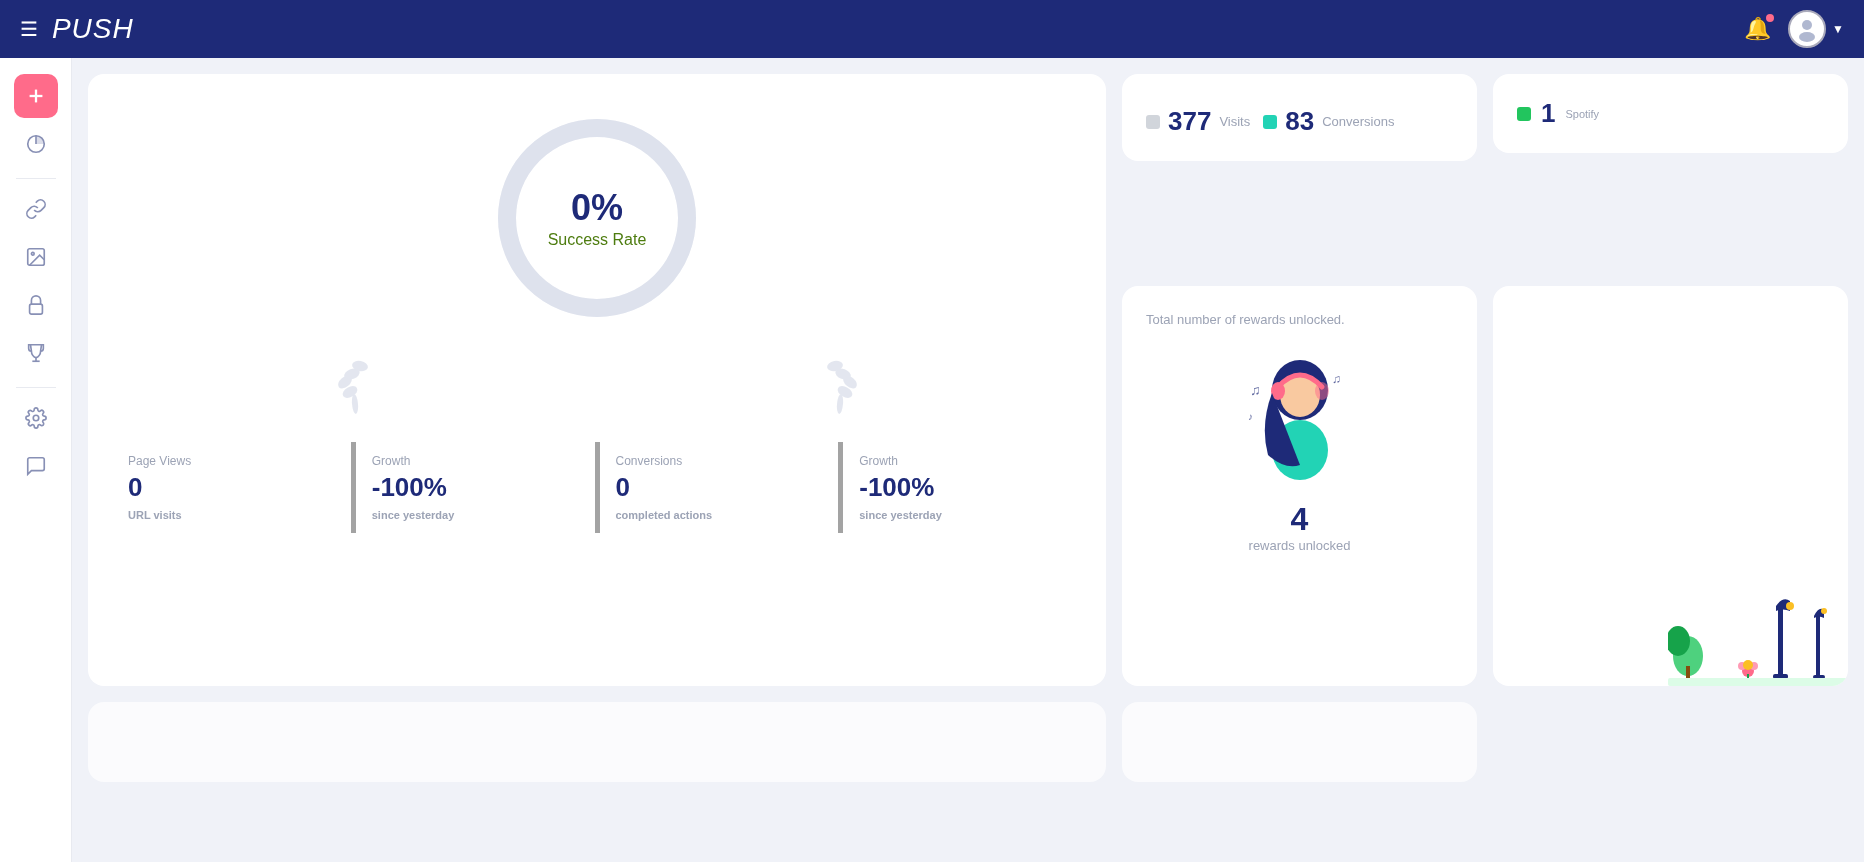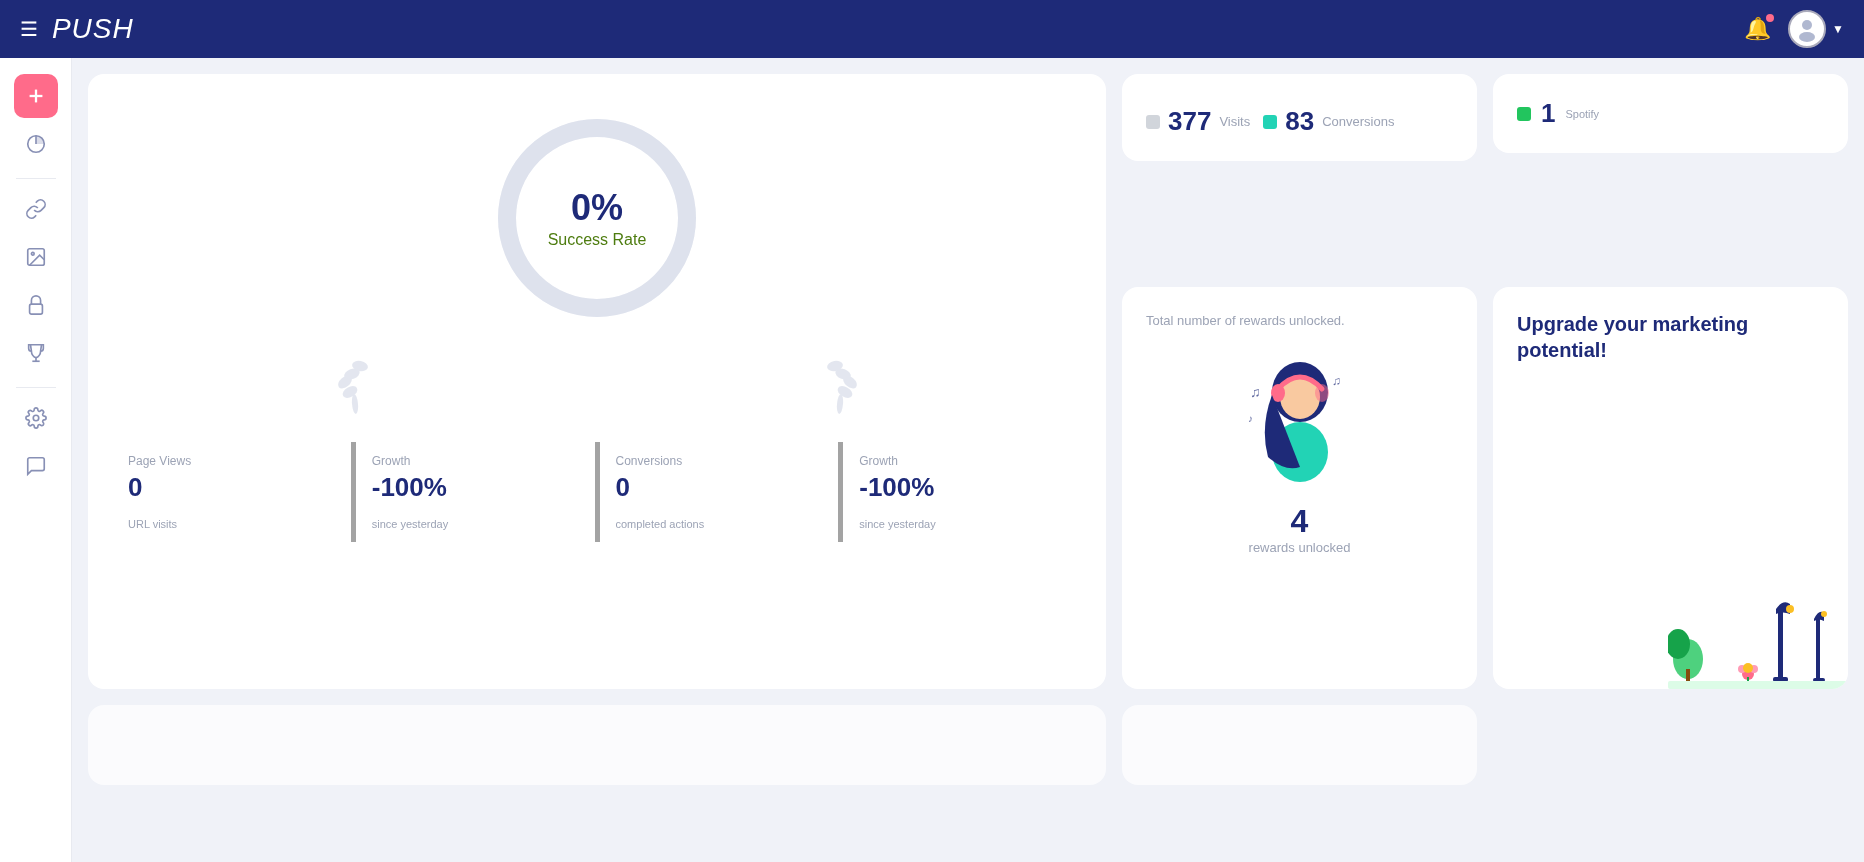--- a/index.html
+++ b/index.html
@@ -98,21 +98,21 @@
       margin-top: 8px;
     }
     .stat-block {
       flex: 1; padding: 12px 16px;
       border-right: 5px solid #a3a3a3;
     }
     .stat-block:last-child { border-right: none; }
     .stat-title { font-size: 12px; color: #9ca3b5; margin-bottom: 4px; }
     .stat-value { font-size: 26px; font-weight: 700; color: #1e2a78; }
     .stat-value.negative { color: #1e2a78; }
-    .stat-sub { font-size: 11px; color: #9ca3b5; margin-top: 15px; }
+    .stat-sub { font-size: 11px; color: #9ca3b5; margin-top: 6px; font-weight: bold; }
 
     
     .visits-card {
       grid-column: 2;
       grid-row: 1 / 2;
     }
     .visits-stats { display: flex; gap: 13px; margin-top: 8px; flex-wrap: wrap; }
     .visits-stat { display: flex; align-items: center; gap: 8px; }
     .visits-dot { width: 14px; height: 14px; border-radius: 3px; flex-shrink: 0; }
     .visits-dot.gray { background: #d1d5db; }
@@ -355,21 +355,20 @@
         <text x="10" y="50" font-size="14" fill="#1e2a78" opacity="0.7">♫</text>
         <text x="92" y="38" font-size="12" fill="#1e2a78" opacity="0.7">♫</text>
         <text x="8" y="75" font-size="10" fill="#1e2a78" opacity="0.7">♪</text>
       </svg>
     </div>
     <div class="reward-count">4</div>
     <div class="reward-count-label">rewards unlocked</div>
   </div>
 
   <div class="card upgrade-card" style="grid-column:3; grid-row:2; position:relative; overflow:hidden;">
-    <div class="upgrade-title">Upgrade your marketing potential!</div>
 
     
     <svg style="position:absolute;bottom:0;right:0;width:180px;height:100px;" viewBox="0 0 180 100" xmlns="http://www.w3.org/2000/svg">
 
       <ellipse cx="20" cy="70" rx="15" ry="20" fill="#22c55e" opacity="0.8"></ellipse>
       <ellipse cx="10" cy="55" rx="12" ry="15" fill="#16a34a"></ellipse>
       <rect x="18" y="80" width="4" height="20" fill="#854d0e"></rect>
 
       <rect x="110" y="20" width="5" height="75" fill="#1e2a78"></rect>
       <path d="M108 20 Q115 10 122 15 L122 25 Q115 22 108 25Z" fill="#1e2a78"></path>

